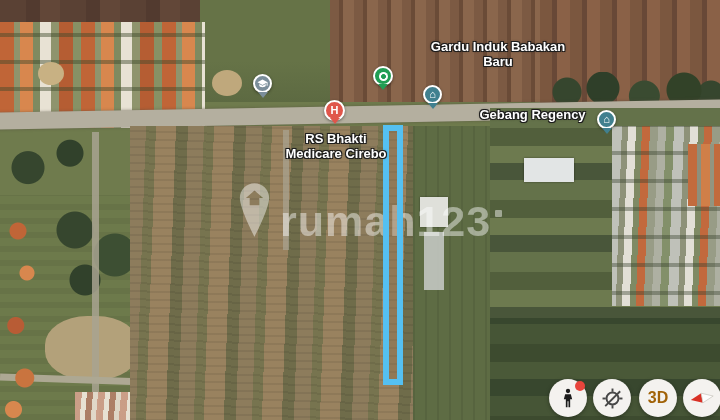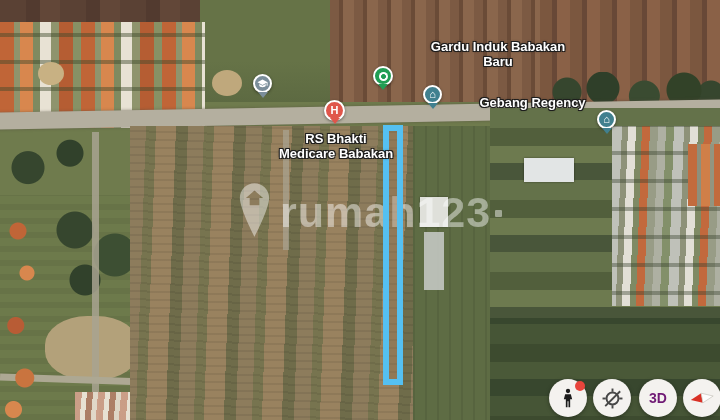--- a/index.html
+++ b/index.html
@@ -28,29 +28,29 @@
   .pin .glyph{color:#fff;font-size:11px;line-height:1;font-weight:700;
        text-shadow:none;transform:translateY(-0.5px);}
   .pin-hospital{width:21px;height:21px;}
   .pin-green .donut{width:9px;height:9px;border-radius:50%;
        background:radial-gradient(circle at 50% 50%, currentColor 0 2.2px, #fff 2.4px);}
   
   .watermark{position:absolute;left:239px;top:182px;z-index:5;display:flex;
              align-items:flex-start;opacity:1;pointer-events:none;}
   .wm-icon{opacity:.45;margin-right:10px;}
   .wm-text{font-size:43px;font-weight:700;letter-spacing:1px;line-height:46px;
-           color:rgba(255,255,255,.45);margin-top:7px;}
+           color:rgba(255,255,255,.45);margin-top:16px;}
   .wm-dot{width:7px;height:7px;background:rgba(255,255,255,.45);border-radius:1px;
           margin:28px 0 0 4px;}
   
   .ctl{position:absolute;z-index:9;width:38px;height:38px;border-radius:50%;
        background:var(--control-bg,#f4f2ef);border:none;padding:0;cursor:pointer;
        box-shadow:0 1px 4px rgba(0,0,0,.35);display:flex;align-items:center;
        justify-content:center;}
-  .ctl-3d{font-family:"Liberation Sans",sans-serif;font-size:14px;font-weight:700;color:#701a75;}
+  .ctl-3d{font-family:"Liberation Sans",sans-serif;font-size:16px;font-weight:700;color:#a16207;}
   .peg-badge{position:absolute;right:2px;top:2px;width:10px;height:10px;border-radius:50%;
              background:#e8453c;}
 </style>
 </head>
 <body>
 
 <div class="stage">
 
   <div aria-hidden="true">
 
@@ -183,22 +183,22 @@
 
   <div class="pin pin-hospital" style="left:324px;top:100px;color:var(--hospital-red,#e0564b);">
     <span class="glyph">H</span>
   </div>
 
   <div class="pin" style="left:597px;top:110px;color:var(--marker-teal,#41808f);">
     <span class="glyph">⌂</span>
   </div>
 
   <div class="maplabel" style="left:430px;top:39px;width:136px;text-align:center;">Gardu Induk Babakan Baru</div>
-  <div class="maplabel" style="left:277px;top:131px;width:118px;">RS Bhakti Medicare Babakan</div>
-  <div class="maplabel" style="left:470px;top:95px;width:125px;">Gebang Regency</div>
+  <div class="maplabel" style="left:277px;top:131px;width:118px;">RS Bhakti Medicare Cirebo</div>
+  <div class="maplabel" style="left:470px;top:107px;width:125px;">Gebang Regency</div>
 
   <button class="ctl" style="left:549px;top:379px;">
     <svg width="20" height="22" viewBox="0 0 24 26" fill="#1c1c1c">
       <circle cx="12" cy="4.6" r="2.6"></circle>
       <path d="M8.6 8.4h6.8L17 14.6h-2.4V24h-2v-7h-1.2v7h-2v-9.4H7Z"></path>
     </svg>
     <span class="peg-badge"></span>
   </button>
 
   <button class="ctl" style="left:593px;top:379px;">

